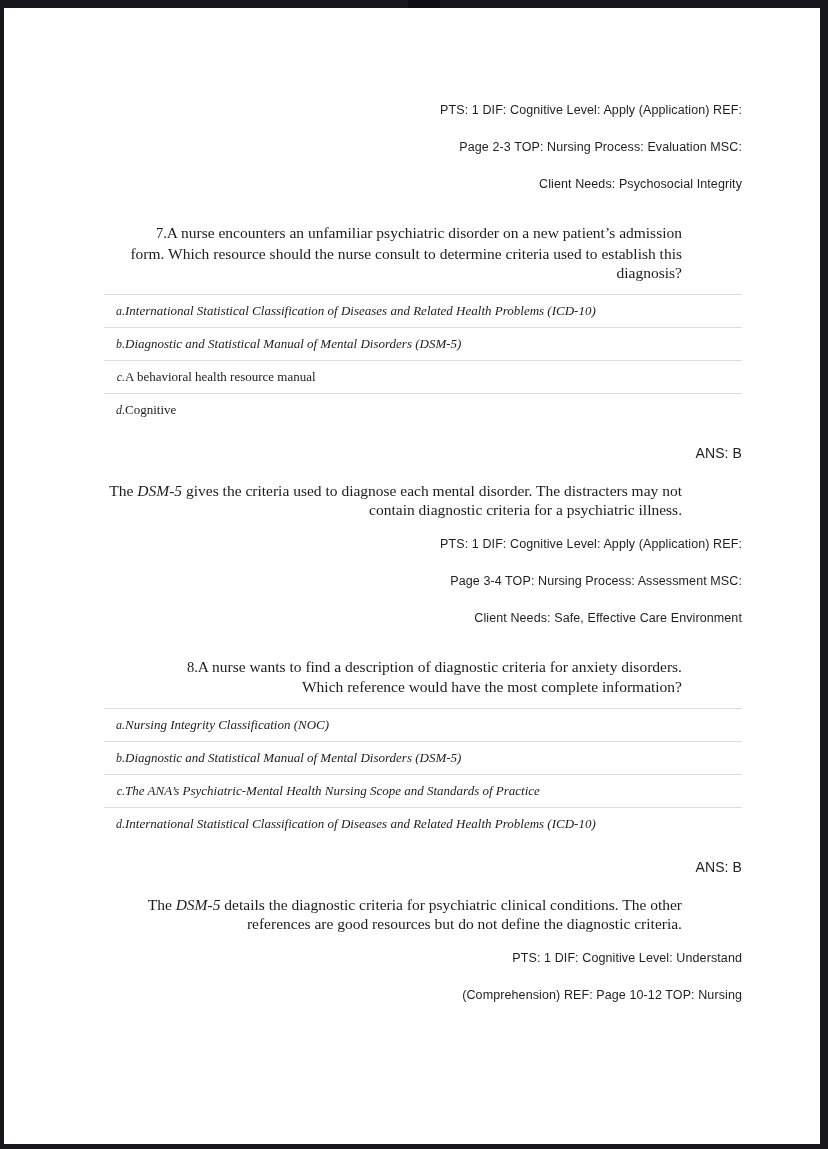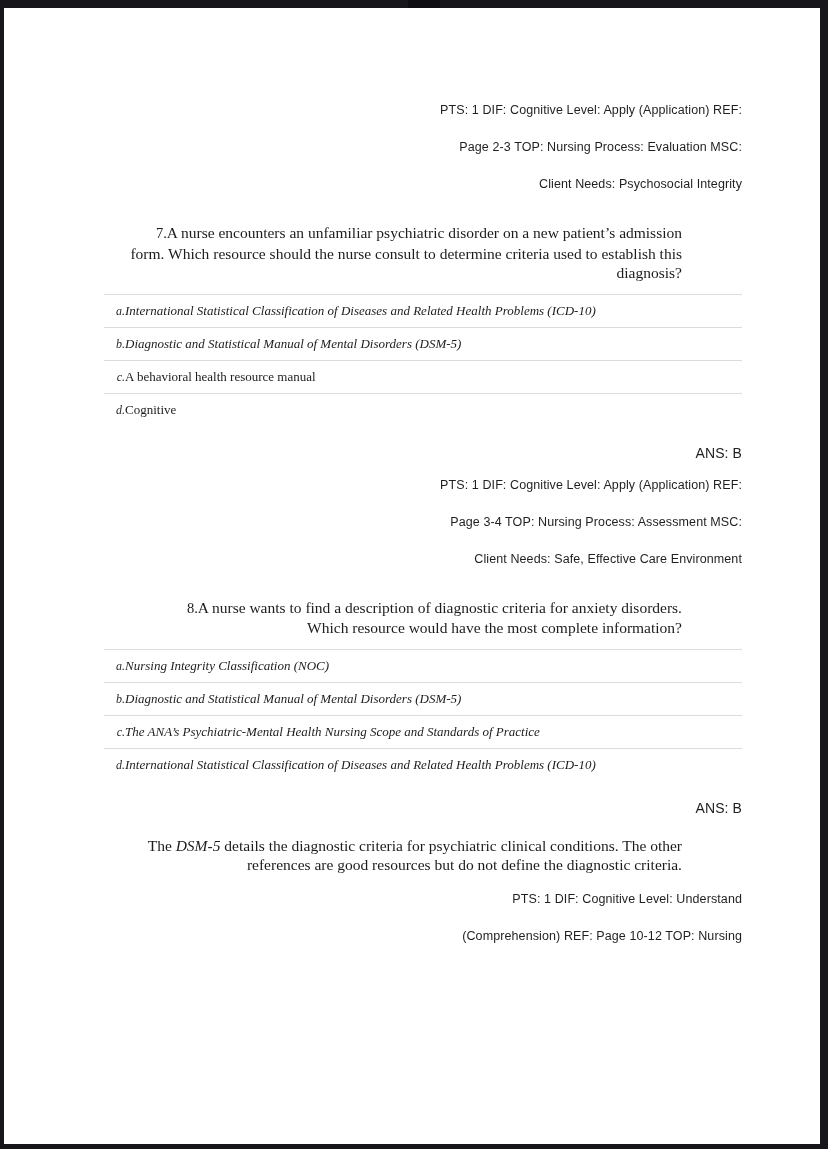--- a/index.html
+++ b/index.html
@@ -115,29 +115,32 @@
         <span class="option-text">A behavioral health resource manual</span>
       </div>
       <div class="option-row last">
         <span class="option-letter">d.</span>
         <span class="option-text">Cognitive</span>
       </div>
     </div>
 
     <div class="answer">ANS: B</div>
 
+    <div class="rationale">
+      <span>The </span><span class="italic">DSM-5</span><span> gives the criteria used to diagnose each mental disorder. The distracters may not contain diagnostic criteria for a psychiatric illness.</span>
+    </div>
 
     <div class="meta-group">
       <div class="meta-line">PTS: 1 DIF: Cognitive Level: Apply (Application) REF:</div>
       <div class="meta-line">Page 3-4 TOP: Nursing Process: Assessment MSC:</div>
       <div class="meta-line">Client Needs: Safe, Effective Care Environment</div>
     </div>
 
     <div class="question">
-      <span class="q-number">8.</span><span>A nurse wants to find a description of diagnostic criteria for anxiety disorders. Which resource would have the most complete information?</span>
+      <span class="q-number">8.</span><span>A nurse wants to find a description of diagnostic criteria for anxiety disorders. Which reference would have the most complete information?</span>
     </div>
 
     <div class="options">
       <div class="option-row first">
         <span class="option-letter">a.</span>
         <span class="option-text italic">Nursing Integrity Classification (NOC)</span>
       </div>
       <div class="option-row">
         <span class="option-letter">b.</span>
         <span class="option-text italic">Diagnostic and Statistical Manual of Mental Disorders (DSM-5)</span>

